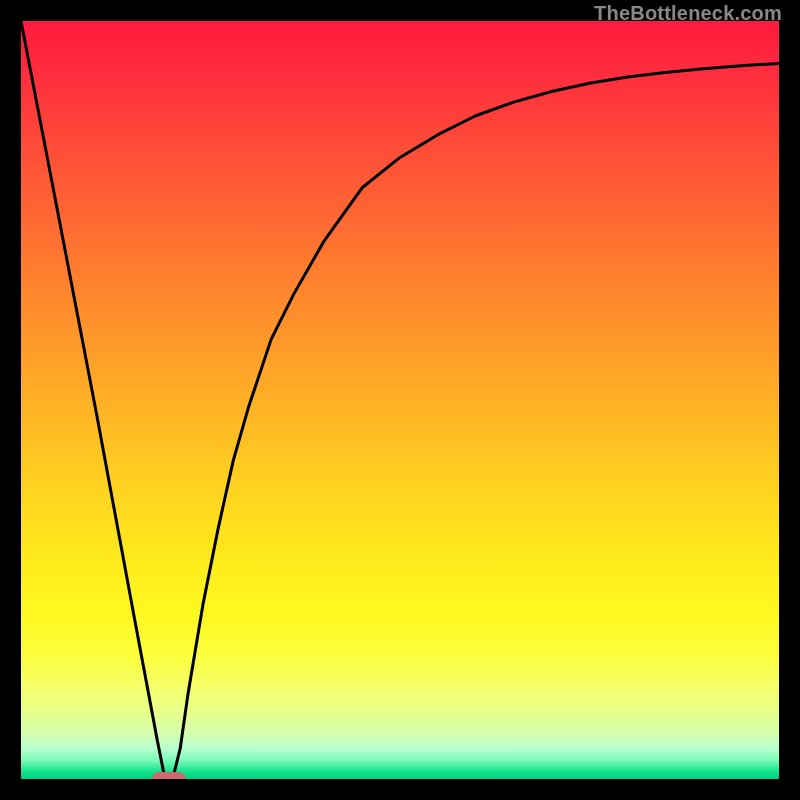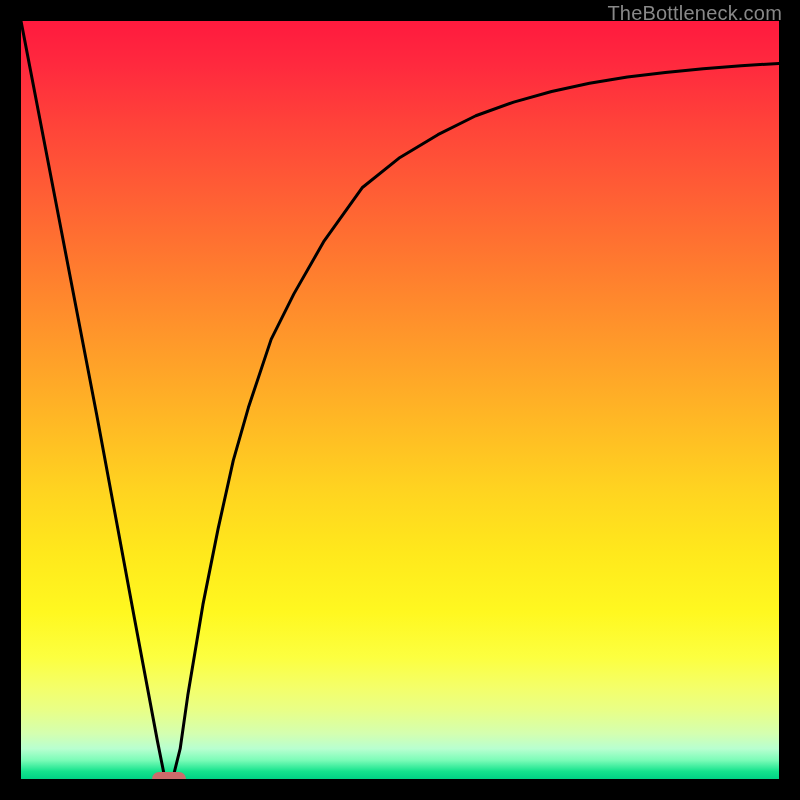--- a/index.html
+++ b/index.html
@@ -18,21 +18,21 @@
     width: 800px;
     height: 800px;
     background: #000;
   }
   .watermark {
     position: absolute;
     top: 2px;
     right: 18px;
     color: #888;
     font-size: 20px;
-    font-weight: 400;
+    font-weight: 700;
     letter-spacing: 0.2px;
     z-index: 5;
   }
   .plot-area {
     position: absolute;
     left: 21px;
     top: 21px;
     width: 758px;
     height: 758px;
     overflow: hidden;

